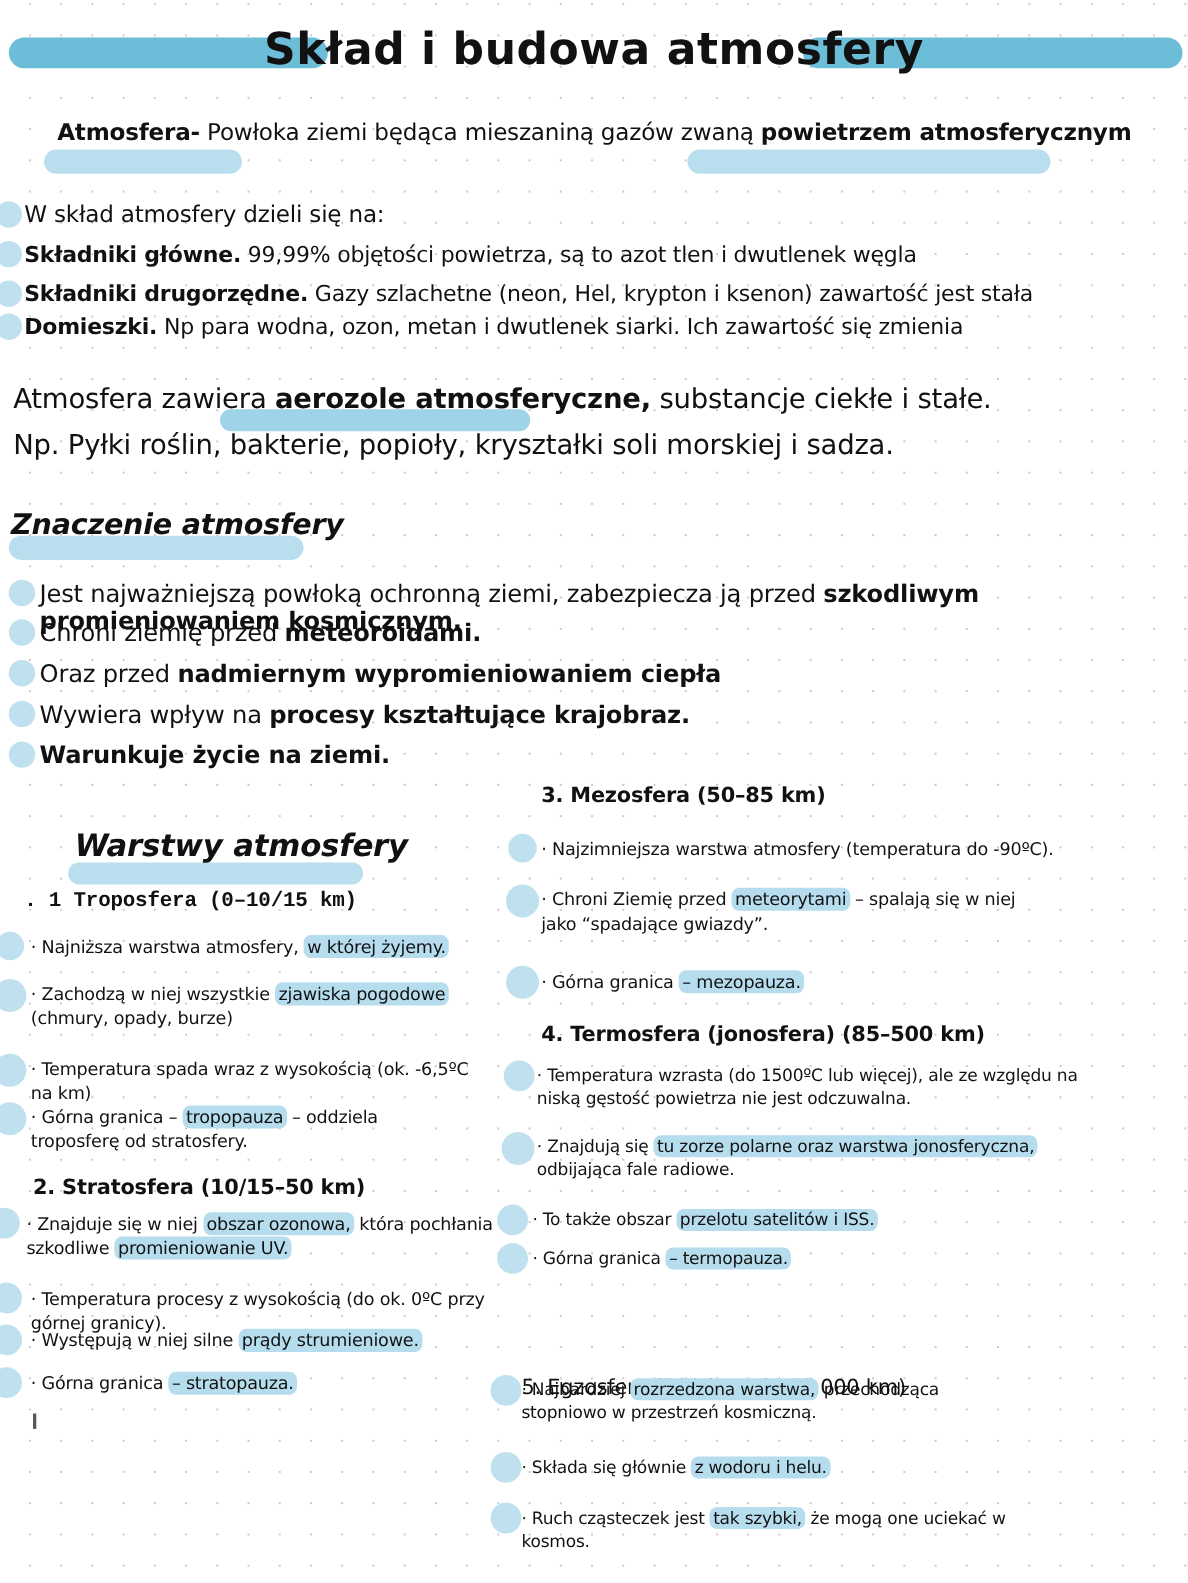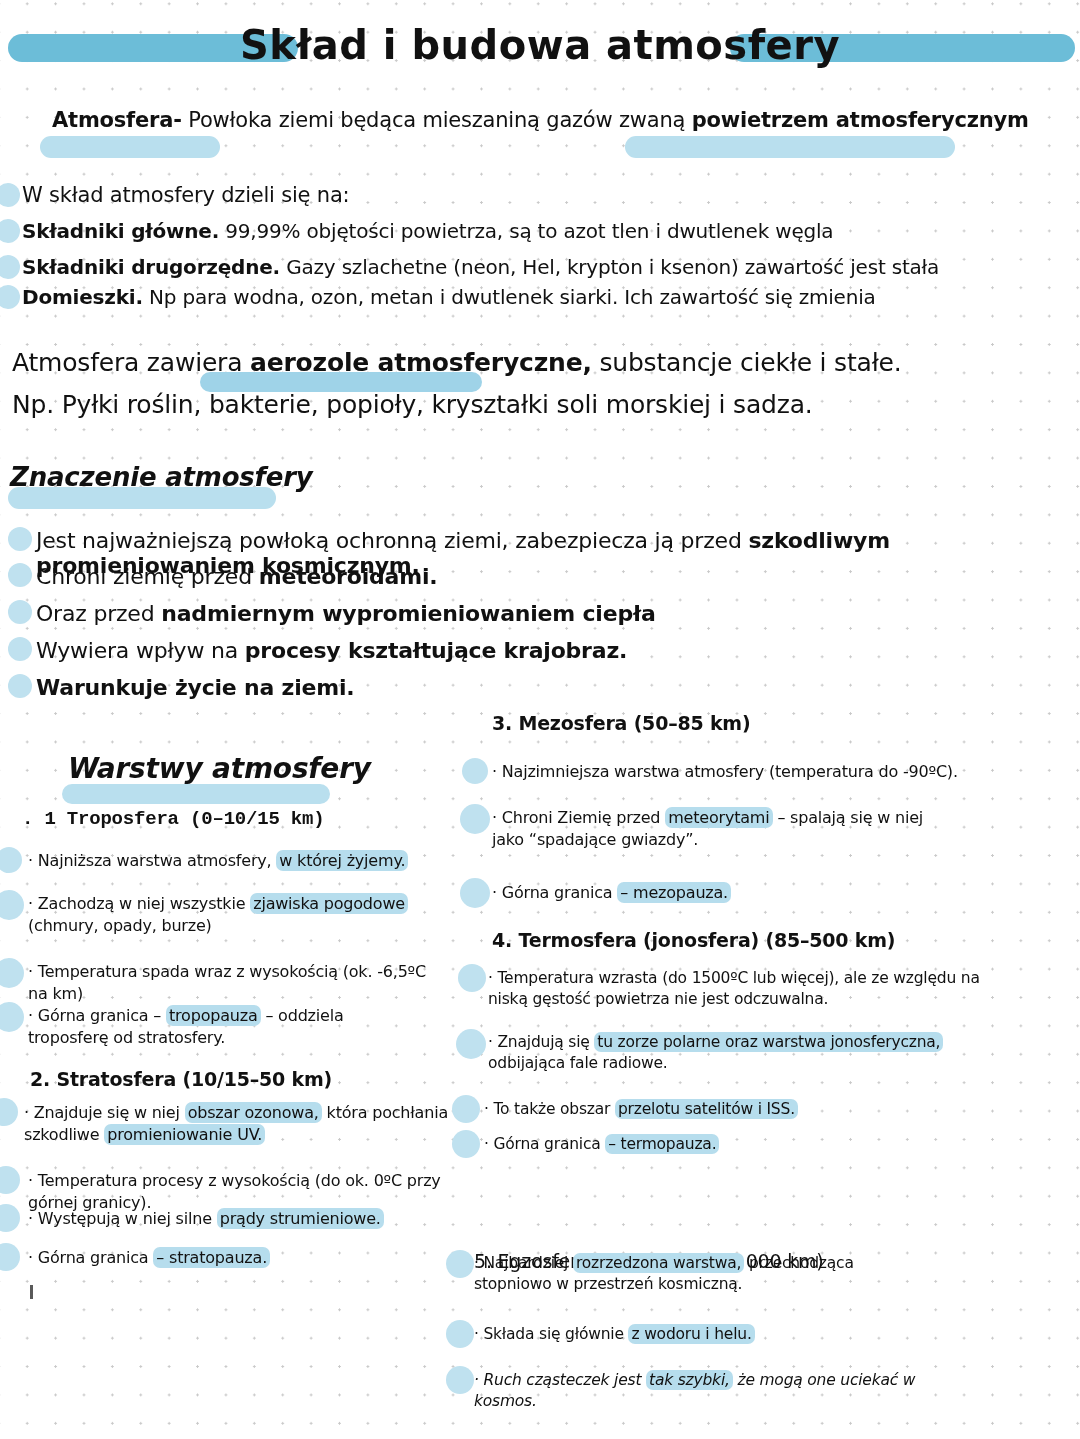--- a/index.html
+++ b/index.html
@@ -269,17 +269,17 @@
   <div class="col-txt hw" style="left:474px; top:1253px; width:440px; font-size:15.5px;">
     <span>· Najbardziej </span><span class="mark">rozrzedzona warstwa,</span><span> przechodząca stopniowo w przestrzeń kosmiczną.</span>
   </div>
 
   <div class="dot" style="left:446px; top:1320px; width:28px;height:28px;"></div>
   <div class="col-txt hw" style="left:474px; top:1324px; width:430px; font-size:15.5px;">
     <span>· Składa się głównie </span><span class="mark">z wodoru i helu.</span>
   </div>
 
   <div class="dot" style="left:446px; top:1366px; width:28px;height:28px;"></div>
-  <div class="col-txt hw" style="left:474px; top:1370px; width:470px; font-size:15.5px;font-style:italic;">
+  <div class="col-txt hw" style="left:474px; top:1370px; width:470px; font-size:15.5px;">
     <span>· Ruch cząsteczek jest </span><span class="mark">tak szybki,</span><span> że mogą one uciekać w kosmos.</span>
   </div>
 
 </div>
 
 </body></html>

